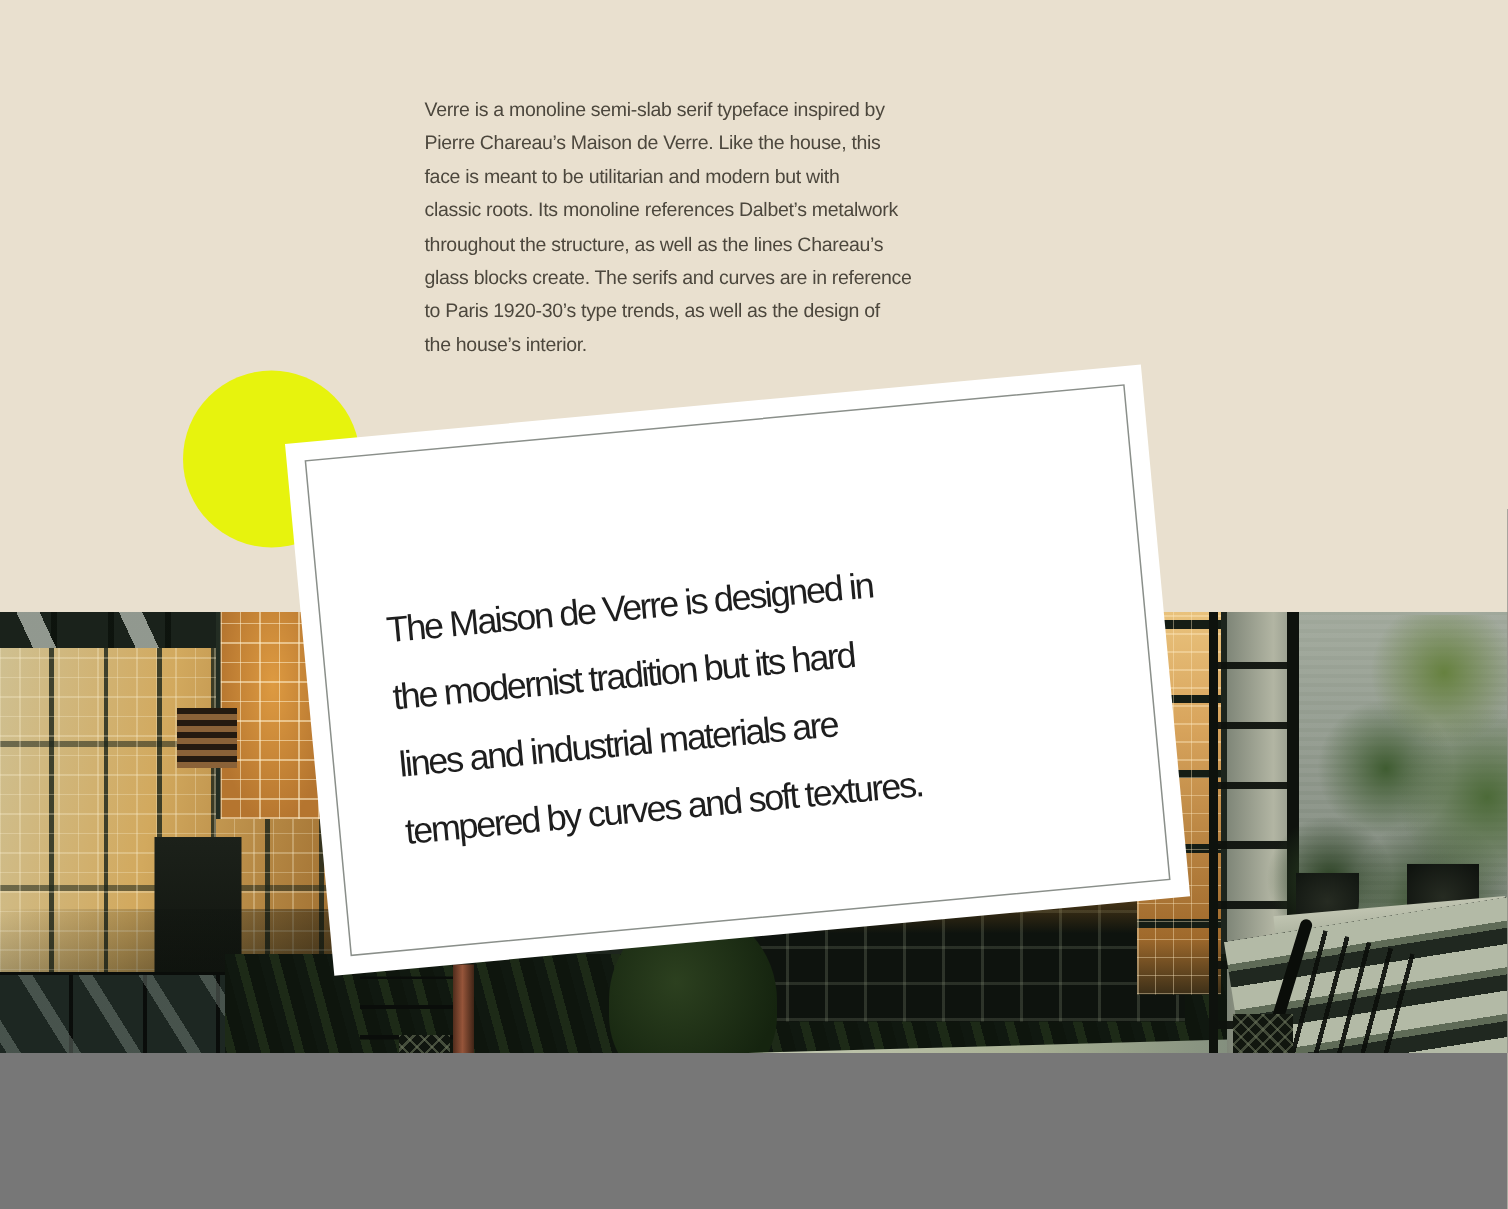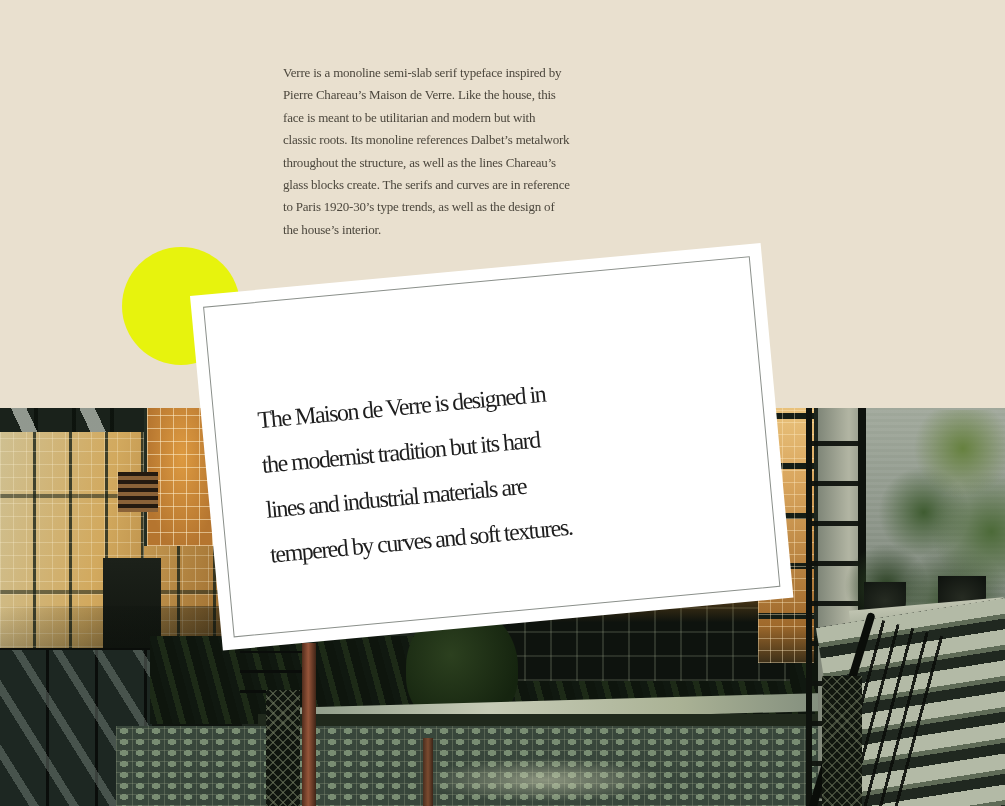--- a/index.html
+++ b/index.html
@@ -1,19 +1,19 @@
 <!DOCTYPE html>
 <html style="--background: #e9e0cf; --circle: #e7f30d; --card-border: #8a8f8a; --intro-text: #4c473d; --quote-text: #1e1e1e; --photo-amber: #c8883f; --photo-foliage: #3f5c31; --photo-stone: #9aa48e;"><head>
 <meta charset="utf-8">
 <style>
   html,body{margin:0;padding:0;background:#777;}
   .stage{
-    position:relative;width:1005px;height:806px;overflow:hidden;
+    position:relative;width:1005px;height:702px;overflow:hidden;
     background:var(--background,#e9e0cf);
-    font-family:Liberation Serif, serif;
+    font-family:Liberation Sans, sans-serif;
   }
 
   
   .intro{
     position:absolute;left:283px;top:49px;width:460px;
     font-size:13px;line-height:22.4px;letter-spacing:-0.2px;
     color:var(--intro-text,#4c473d);
     white-space:pre-line;
   }
 

